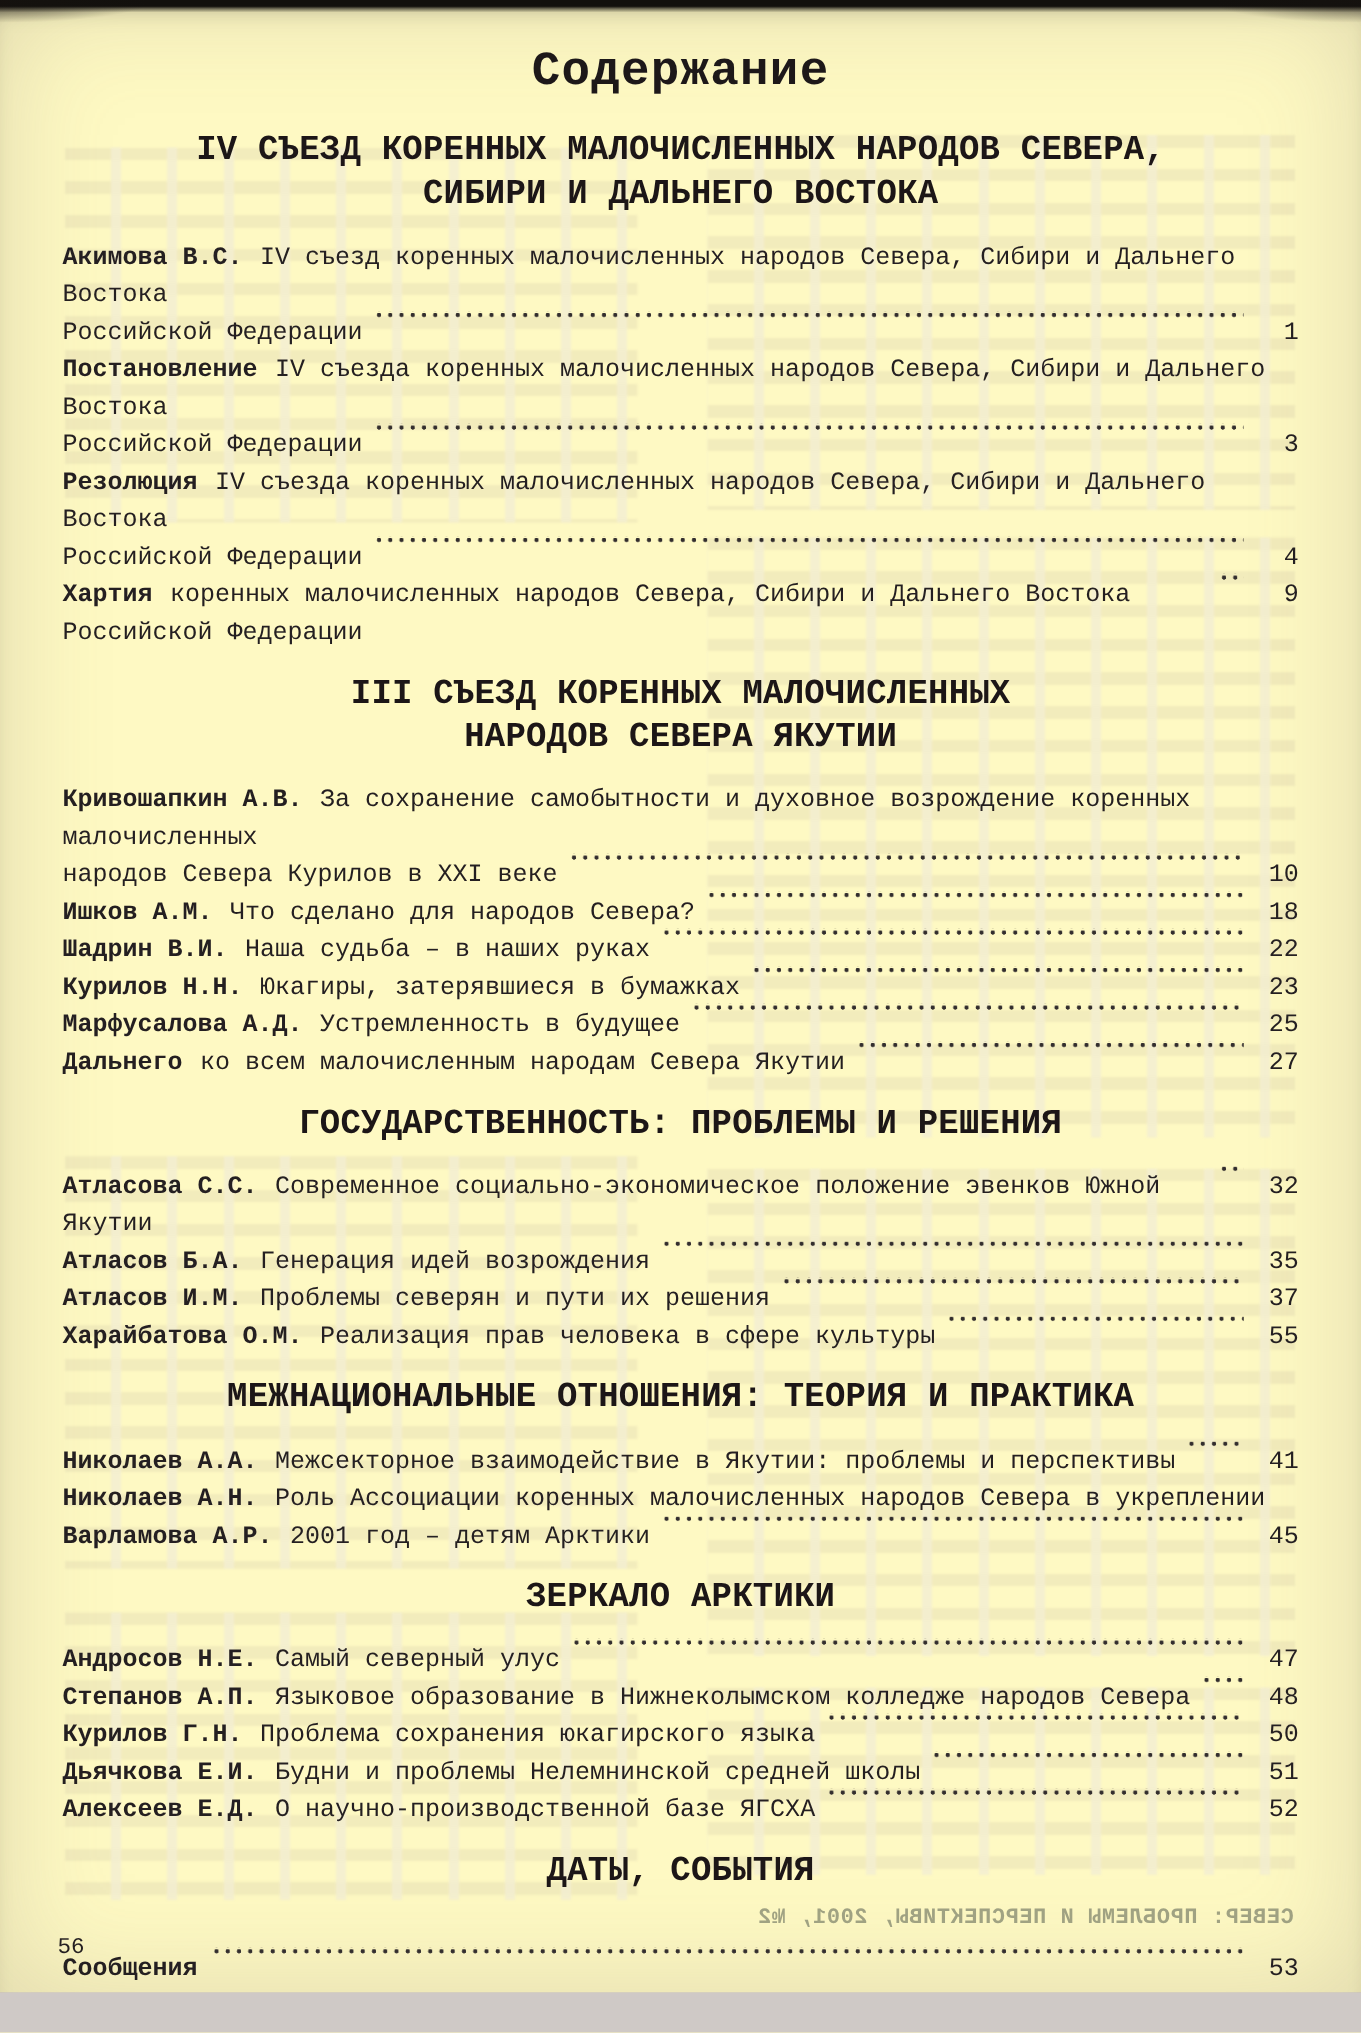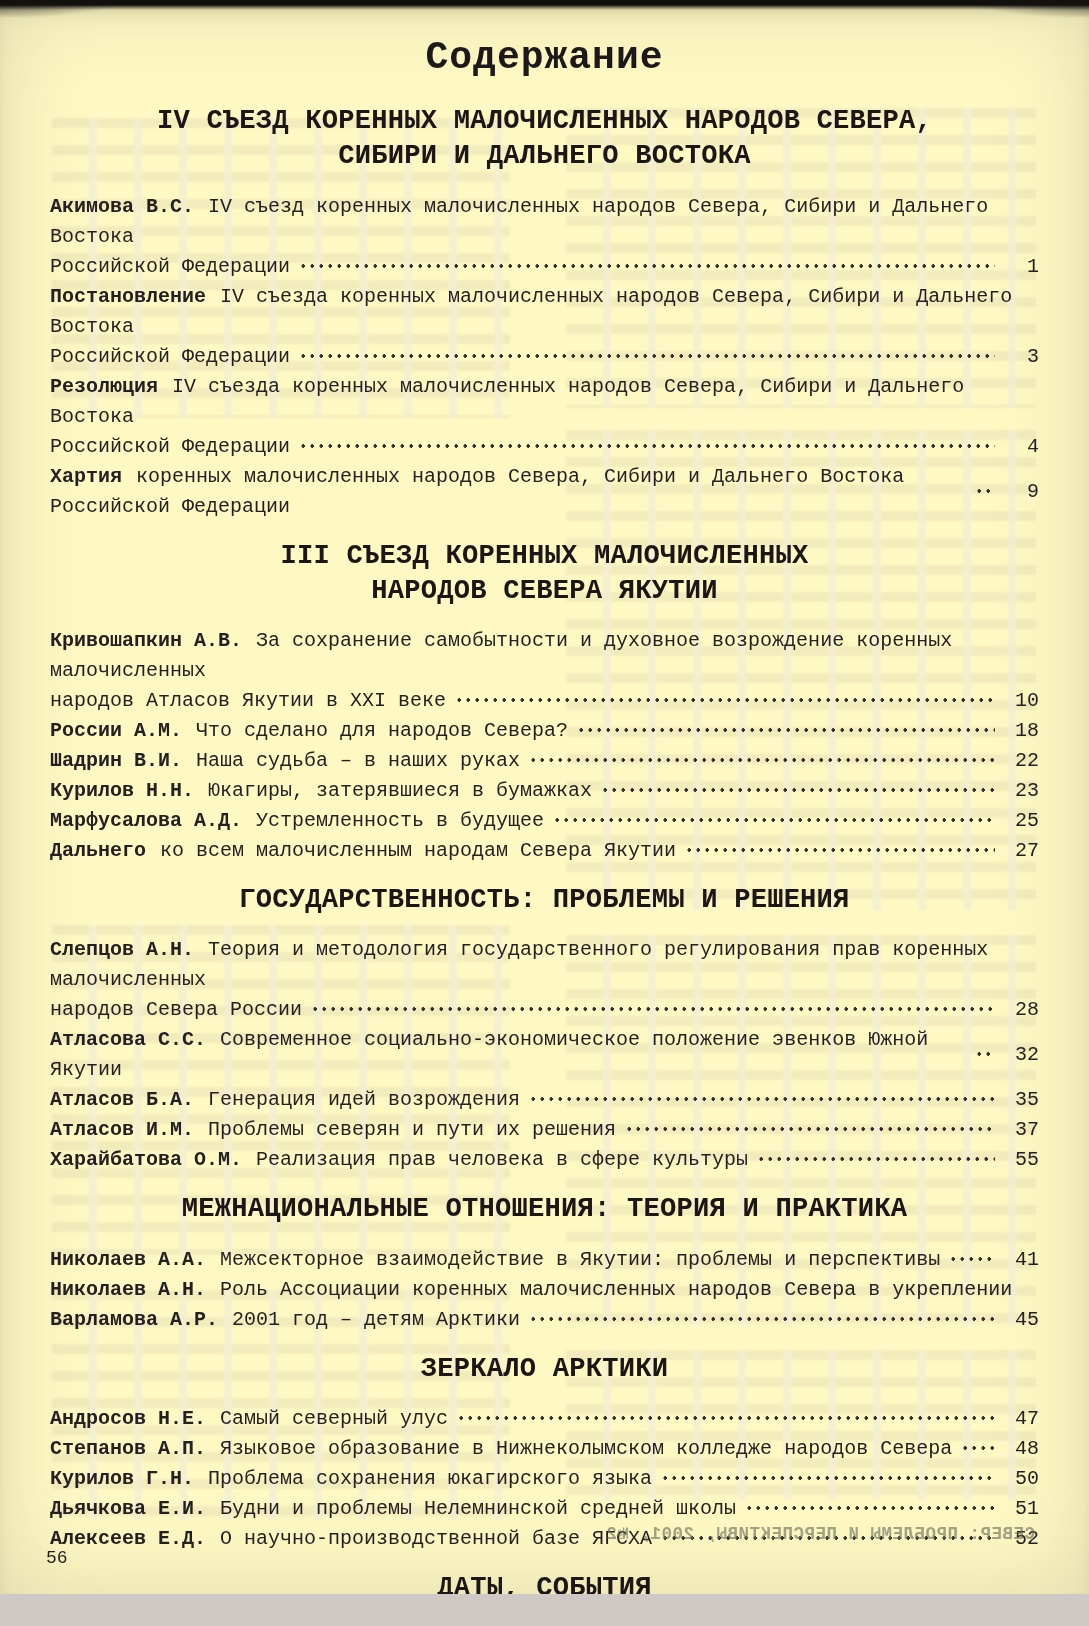--- a/index.html
+++ b/index.html
@@ -42,21 +42,21 @@
   }
   .section-heading {
     margin:16px 0 18px 0; text-align:center;
     font-size:28px; font-weight:700; line-height:1.26; color:#1c1617;
     transform:scaleX(0.97); transform-origin:center;
     letter-spacing:0.2px;
   }
   .toc-section:first-child .section-heading { margin-top:4px; }
   .toc-section:last-child .entry { margin-top:46px; }
 
-  .entry-line { display:flex; align-items:center; font-size:20px; line-height:30px; }
+  .entry-line { display:flex; align-items:flex-start; font-size:20px; line-height:30px; }
   .entry-text b { font-weight:700; padding-right:2px; }
   .leader { flex:1 1 auto; min-width:26px; height:2px; position:relative; margin:0 4px 0 7px; }
   .leader::after {
     content:""; position:absolute; left:4px; right:4px; bottom:0; height:5px;
     background-image:radial-gradient(circle at 2.2px 3px, #332e2e 1.55px, rgba(0,0,0,0) 1.95px);
     background-size:9px 5px; background-repeat:repeat-x;
   }
   .pagenum { min-width:36px; text-align:right; font-size:20px; }
 
   .page-number { position:absolute; left:46px; bottom:26px; font-size:18px; z-index:3; }
@@ -133,28 +133,28 @@
         <section class="toc-section">
           <h2 class="section-heading">
             <div class="heading-line">III СЪЕЗД КОРЕННЫХ МАЛОЧИСЛЕННЫХ</div>
             <div class="heading-line">НАРОДОВ СЕВЕРА ЯКУТИИ</div>
           </h2>
           <div class="entry">
             <div class="entry-line">
               <span class="entry-text"><b>Кривошапкин А.В.</b> За сохранение самобытности и духовное возрождение коренных малочисленных</span>
             </div>
             <div class="entry-line">
-              <span class="entry-text">народов Атласов Якутии в XXI веке</span>
+              <span class="entry-text">народов Севера Курилов в XXI веке</span>
               <span class="leader"></span>
               <span class="pagenum">10</span>
             </div>
           </div>
           <div class="entry">
             <div class="entry-line">
-              <span class="entry-text"><b>России А.М.</b> Что сделано для народов Севера?</span>
+              <span class="entry-text"><b>Ишков А.М.</b> Что сделано для народов Севера?</span>
               <span class="leader"></span>
               <span class="pagenum">18</span>
             </div>
           </div>
           <div class="entry">
             <div class="entry-line">
               <span class="entry-text"><b>Шадрин В.И.</b> Наша судьба – в наших руках</span>
               <span class="leader"></span>
               <span class="pagenum">22</span>
             </div>
@@ -178,30 +178,20 @@
               <span class="entry-text"><b>Дальнего</b> ко всем малочисленным народам Севера Якутии</span>
               <span class="leader"></span>
               <span class="pagenum">27</span>
             </div>
           </div>
         </section>
         <section class="toc-section">
           <h2 class="section-heading">
             <div class="heading-line">ГОСУДАРСТВЕННОСТЬ: ПРОБЛЕМЫ И РЕШЕНИЯ</div>
           </h2>
-          <div class="entry">
-            <div class="entry-line">
-              <span class="entry-text"><b>Слепцов А.Н.</b> Теория и методология государственного регулирования прав коренных малочисленных</span>
-            </div>
-            <div class="entry-line">
-              <span class="entry-text">народов Севера России</span>
-              <span class="leader"></span>
-              <span class="pagenum">28</span>
-            </div>
-          </div>
           <div class="entry">
             <div class="entry-line">
               <span class="entry-text"><b>Атласова С.С.</b> Современное социально-экономическое положение эвенков Южной Якутии</span>
               <span class="leader"></span>
               <span class="pagenum">32</span>
             </div>
           </div>
           <div class="entry">
             <div class="entry-line">
               <span class="entry-text"><b>Атласов Б.А.</b> Генерация идей возрождения</span>

